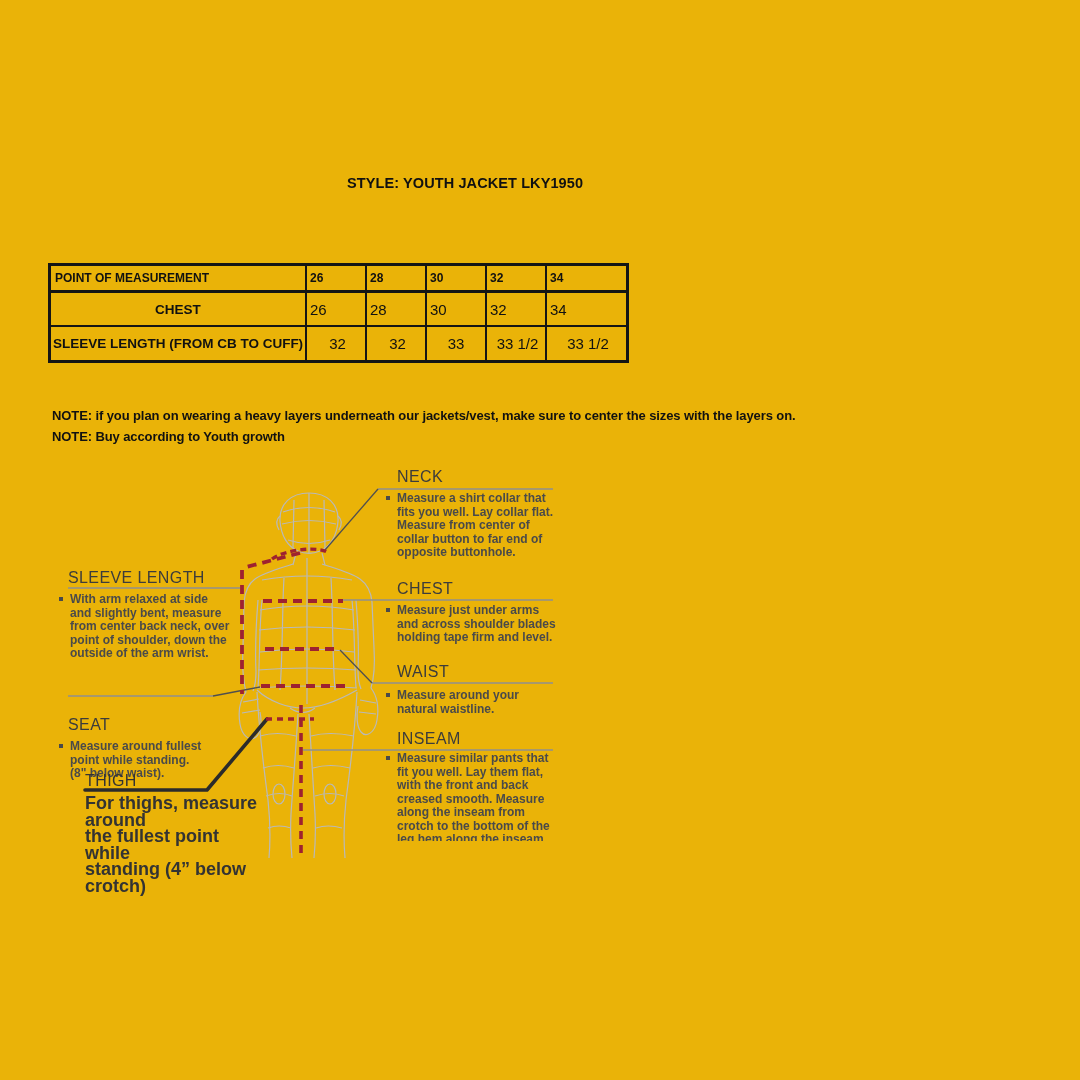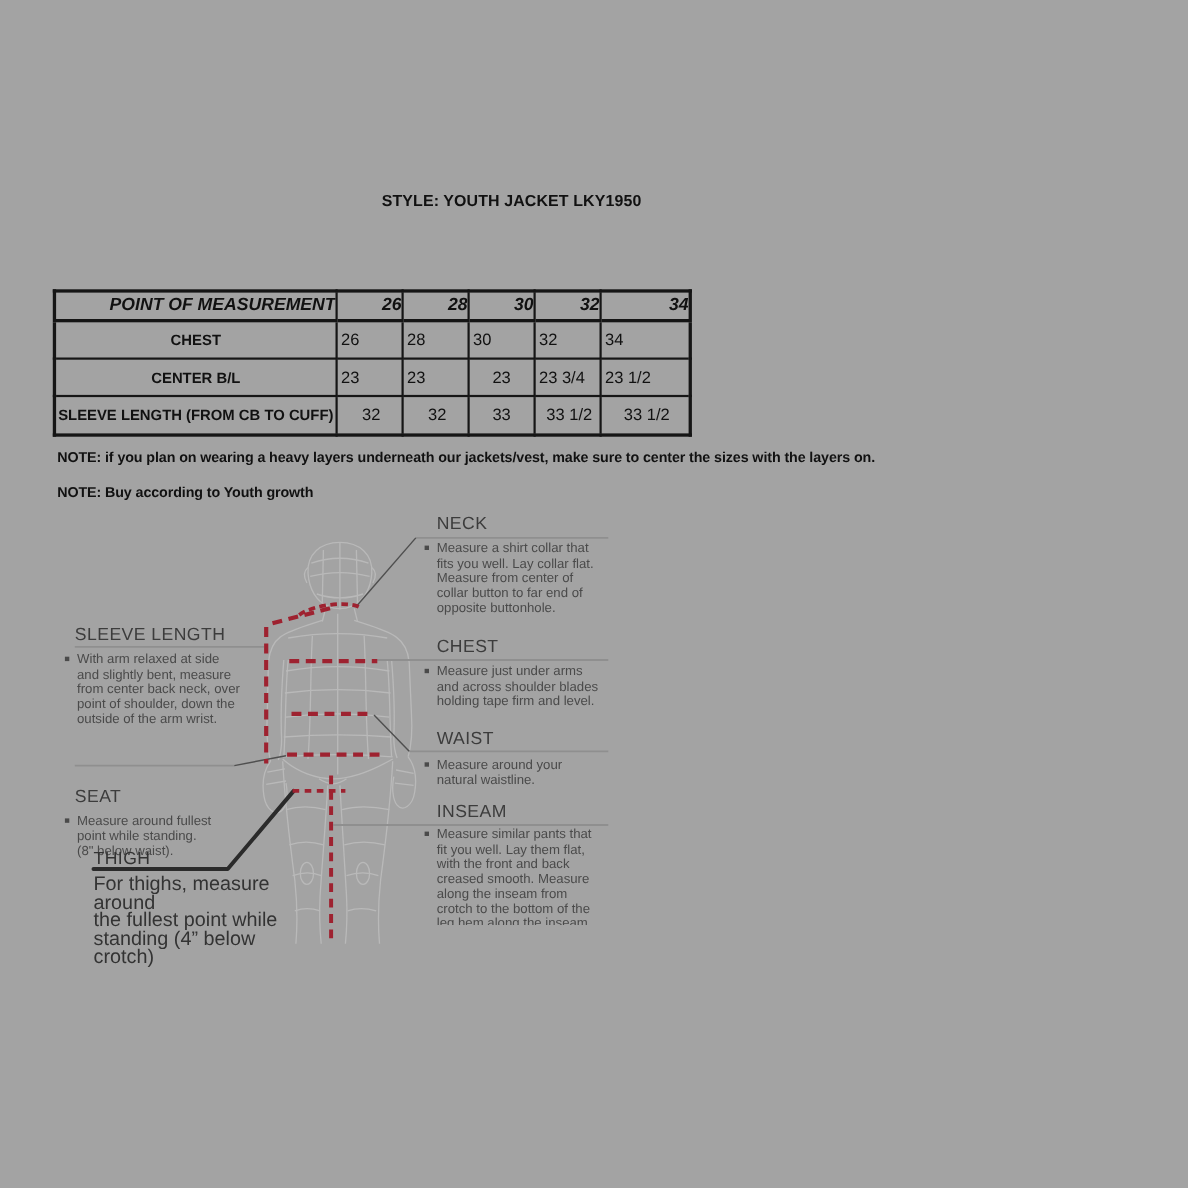--- a/index.html
+++ b/index.html
@@ -1,53 +1,53 @@
 <!DOCTYPE html>
 <html><head>
 <meta charset="utf-8">
 <style>
   html,body{margin:0;padding:0;background:#fff;}
-  #canvas{position:relative;width:1080px;height:1080px;background:#a3a3a3;overflow:hidden;
+  #canvas{position:relative;width:1080px;height:1080px;background:#eab308;overflow:hidden;
           font-family:"Liberation Sans","DejaVu Sans",sans-serif;color:#1a1a1a;}
 
   
   .title{position:absolute;left:347px;top:175px;font-size:14.5px;font-weight:bold;
          letter-spacing:0.1px;color:#111;}
 
   
   table.size-table{position:absolute;left:48px;top:263px;border-collapse:collapse;
                    border:3px solid #151515;table-layout:fixed;}
   table.size-table th,table.size-table td{border:2px solid #151515;padding:0;margin:0;
                    font-size:15px;color:#111;overflow:hidden;white-space:nowrap;}
   table.size-table tr.hdr th{border-bottom:3px solid #151515;height:24px;
-                   font-size:16px;font-weight:bold;text-align:right;font-style:italic;}
+                   font-size:12px;font-weight:bold;text-align:left;}
   table.size-table th.c0{width:250px;padding-left:4px;}
   table.size-table th.cs{width:55px;padding-left:3px;font-size:14.5px;}
   table.size-table th.clast{width:76px;padding-left:3px;font-size:14.5px;}
   table.size-table td{height:32px;}
   table.size-table td.lbl{font-size:13.5px;font-weight:bold;text-align:center;}
   table.size-table td.val{font-weight:normal;text-align:left;padding-left:3px;}
   table.size-table td.val.ctr{text-align:center;padding-left:0;}
   table.size-table tr.r3 td{height:33px;text-align:center;}
 
   
   .note{position:absolute;left:52px;font-size:13px;font-weight:bold;color:#111;
         letter-spacing:-0.1px;white-space:nowrap;}
   .note1{top:408px;}
-  .note2{top:440px;}
+  .note2{top:429px;}
 
   
   .diagram-svg{position:absolute;left:0;top:440px;width:660px;height:425px;}
 
   
   .sec{position:absolute;}
   .sec-h{font-size:16px;font-weight:400;color:#3c3c3c;letter-spacing:0.4px;
          line-height:18px;margin-left:13px;}
   .sec-b{position:relative;margin-top:6px;padding-left:13px;font-size:12px;
-         line-height:13.5px;color:#4a4a4a;white-space:pre-line;}
+         line-height:13.5px;color:#4a4a4a;white-space:pre-line;font-weight:bold;}
   .blt{position:absolute;left:2px;top:4px;width:4px;height:4px;background:#4a4a4a;}
 
   .sec-neck   {left:384px;top:468px;width:176px;}
   .sec-chest  {left:384px;top:580px;width:176px;}
   .sec-waist  {left:384px;top:663px;width:176px;}
   .sec-waist  .sec-b{margin-top:8px;}
   .sec-inseam {left:384px;top:730px;width:176px;}
   .sec-inseam .sec-b{margin-top:4px;height:89px;overflow:hidden;}
   .sec-sleeve {left:57px;top:569px;width:180px;}
   .sec-sleeve .sec-h{margin-left:11px;}
@@ -75,28 +75,20 @@
       <th class="clast">34</th>
     </tr>
     <tr>
       <td class="lbl">CHEST</td>
       <td class="val">26</td>
       <td class="val">28</td>
       <td class="val">30</td>
       <td class="val">32</td>
       <td class="val">34</td>
     </tr>
-    <tr>
-      <td class="lbl">CENTER B/L</td>
-      <td class="val">23</td>
-      <td class="val">23</td>
-      <td class="val ctr">23</td>
-      <td class="val">23 3/4</td>
-      <td class="val">23 1/2</td>
-    </tr>
     <tr class="r3">
       <td class="lbl">SLEEVE LENGTH (FROM CB TO CUFF)</td>
       <td class="val">32</td>
       <td class="val">32</td>
       <td class="val ctr">33</td>
       <td class="val">33 1/2</td>
       <td class="val">33 1/2</td>
     </tr>
   </tbody>
     </table>

